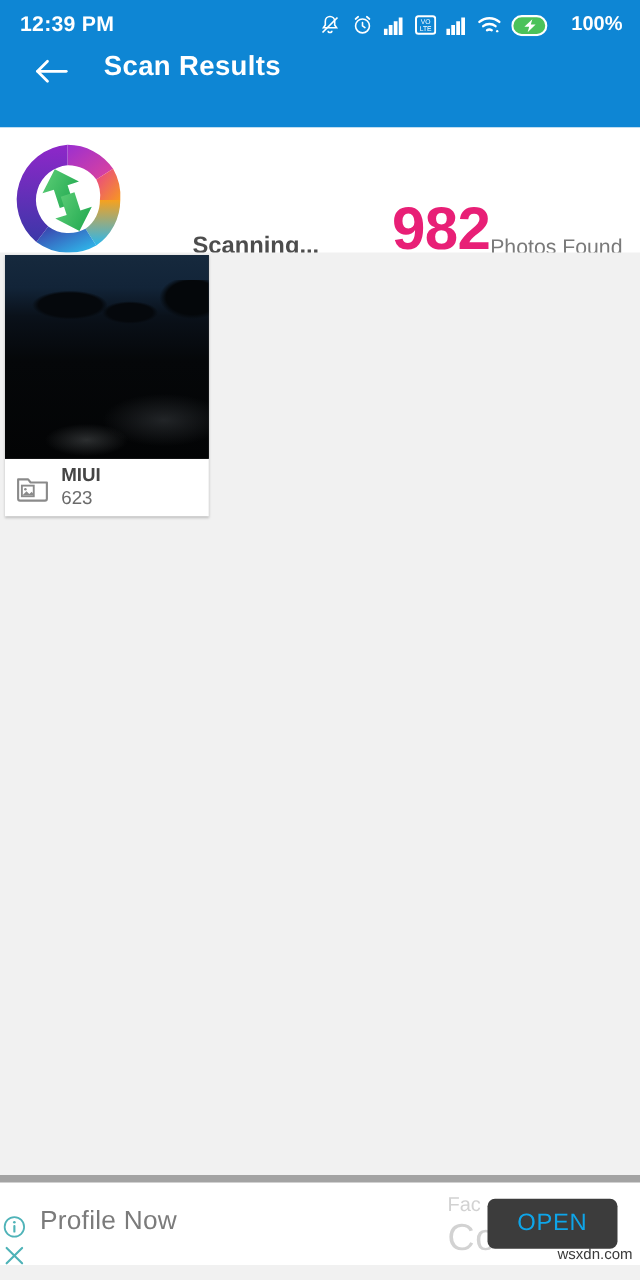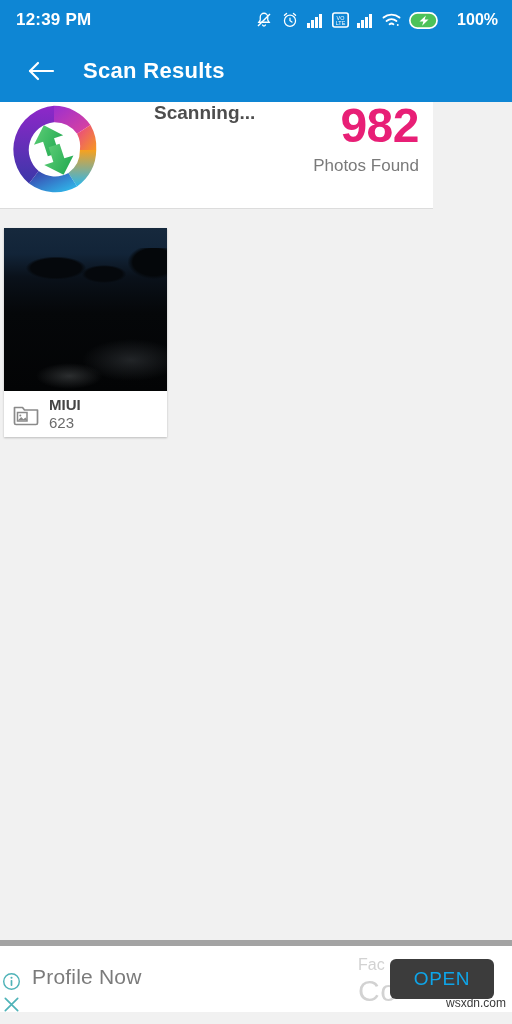--- a/index.html
+++ b/index.html
@@ -18,50 +18,50 @@
     padding:0 14px 0 16px; color:#ffffff;
   }
   .status-time { font-size:17px; font-weight:bold; letter-spacing:0.2px; }
   .status-icons { margin-left:auto; display:flex; align-items:center; gap:8px; }
   .sicon { display:block; }
   .battery-pct { font-size:16px; font-weight:bold; margin-left:10px; }
 
   
   .appbar {
     position:absolute; top:40px; left:0; width:512px; height:62px;
-    background:#0e86d4; display:flex; align-items:center; padding-left:24px;
+    background:#0e86d4; display:flex; padding-left:24px;
   }
   .back-btn { width:34px; height:34px; display:flex; align-items:center; justify-content:center; cursor:pointer; }
   .appbar-title {
     color:#ffffff; font-size:22px; font-weight:bold; margin-left:25px; letter-spacing:0.3px;
   }
 
   
   .summary {
-    position:absolute; top:102px; left:0; width:433px; height:107px;
-    background:#ffffff; display:flex; align-items:flex-start;
+    position:absolute; top:102px; left:0; width:512px; height:107px;
+    background:#ffffff; display:flex; align-items:flex-end;
     border-bottom:1px solid #dcdcdc;
   }
   .logo-wrap { width:96px; height:96px; margin-left:6px; position:relative; flex:none; }
   .scan-status {
     margin-left:52px; font-size:19px; font-weight:bold; color:#4d4d4d;
   }
   .count-block {
     margin-left:auto; margin-right:14px; text-align:right;
-    display:flex; flex-direction:column; align-items:flex-end;
+    display:flex; flex-direction:row; align-items:flex-end;
   }
   .count-num {
     font-size:48px; font-weight:bold; color:#e81f76; line-height:1;
     letter-spacing:-0.5px;
   }
   .count-label { font-size:17px; color:#7a7a7a; margin-top:6px; }
 
   
   .grid {
-    position:absolute; top:226px; left:0; width:512px; bottom:72px;
+    position:absolute; top:202px; left:0; width:512px; bottom:72px;
     background:#f1f1f1; padding:2px 0 0 4px;
   }
   .folder-card {
     width:163px; background:#ffffff;
     box-shadow:0 1px 2px rgba(0,0,0,0.22);
   }
   .thumb {
     width:163px; height:163px; position:relative; overflow:hidden;
     background:#050709;
     background-image:

